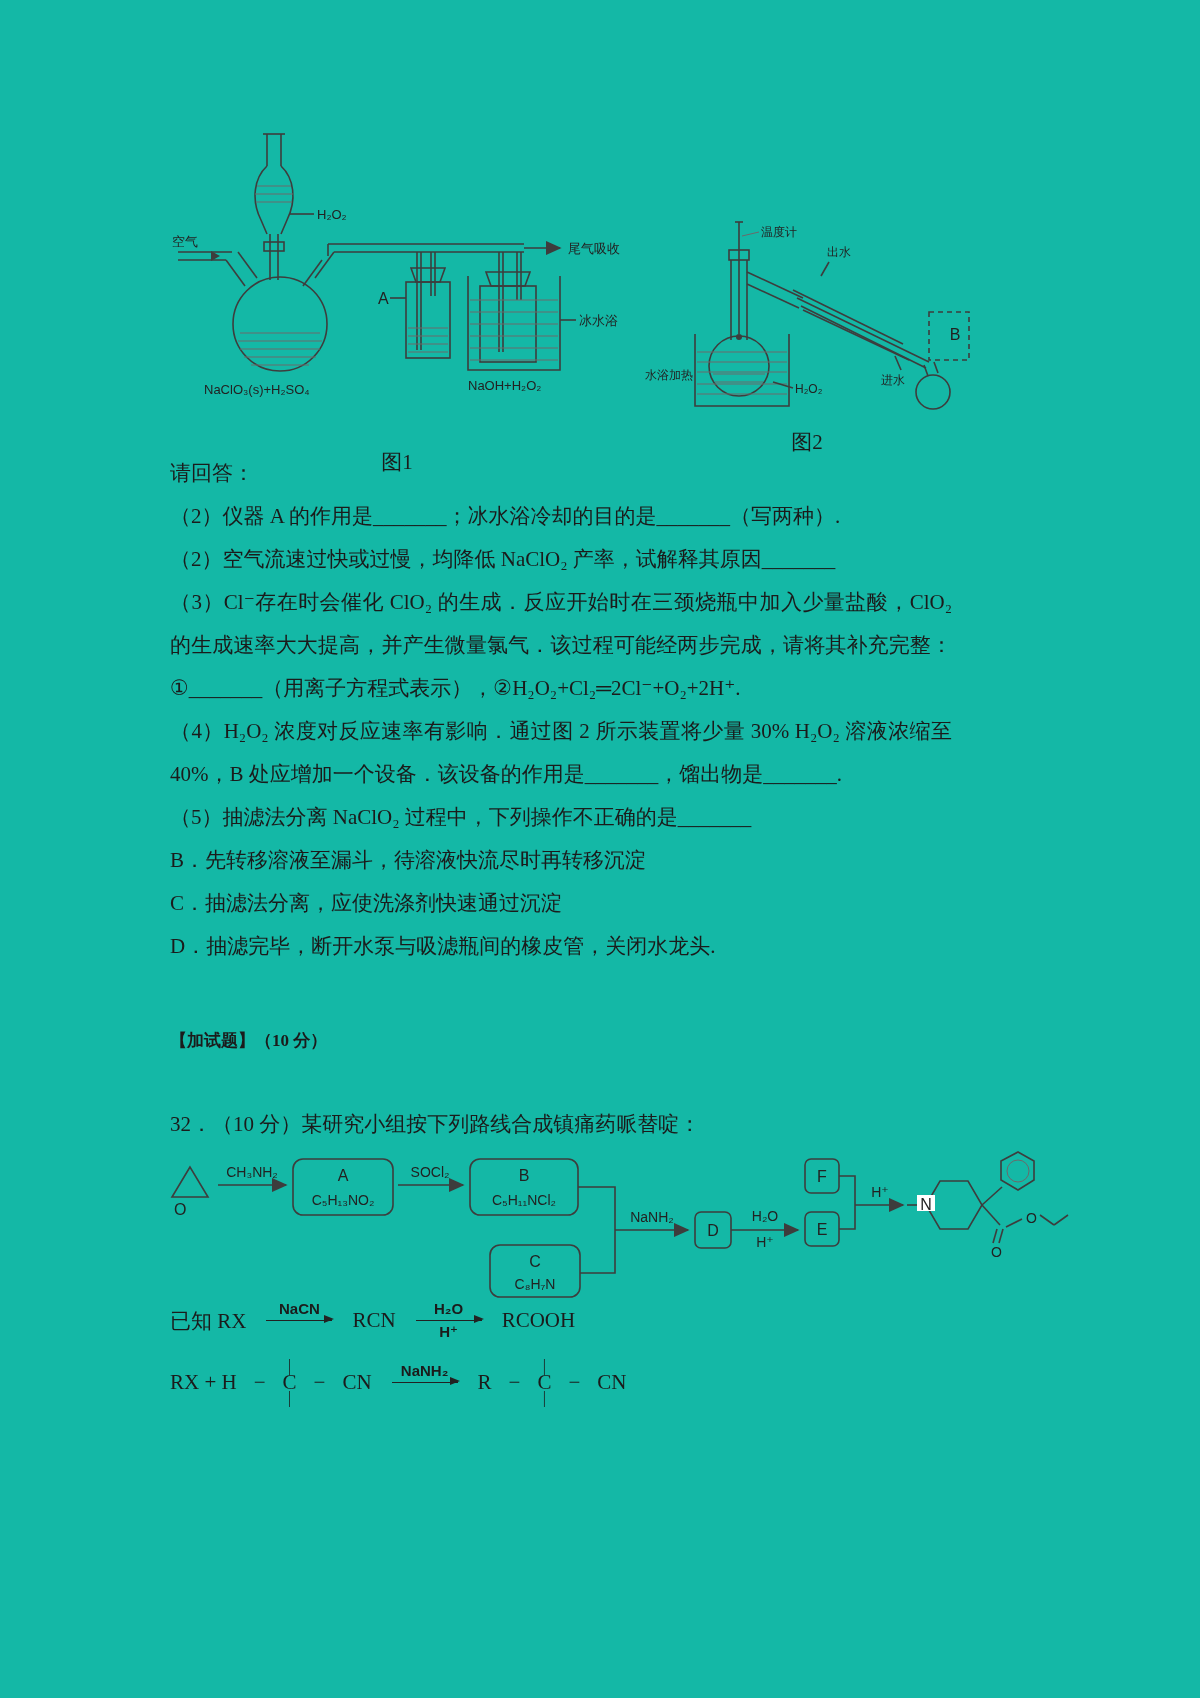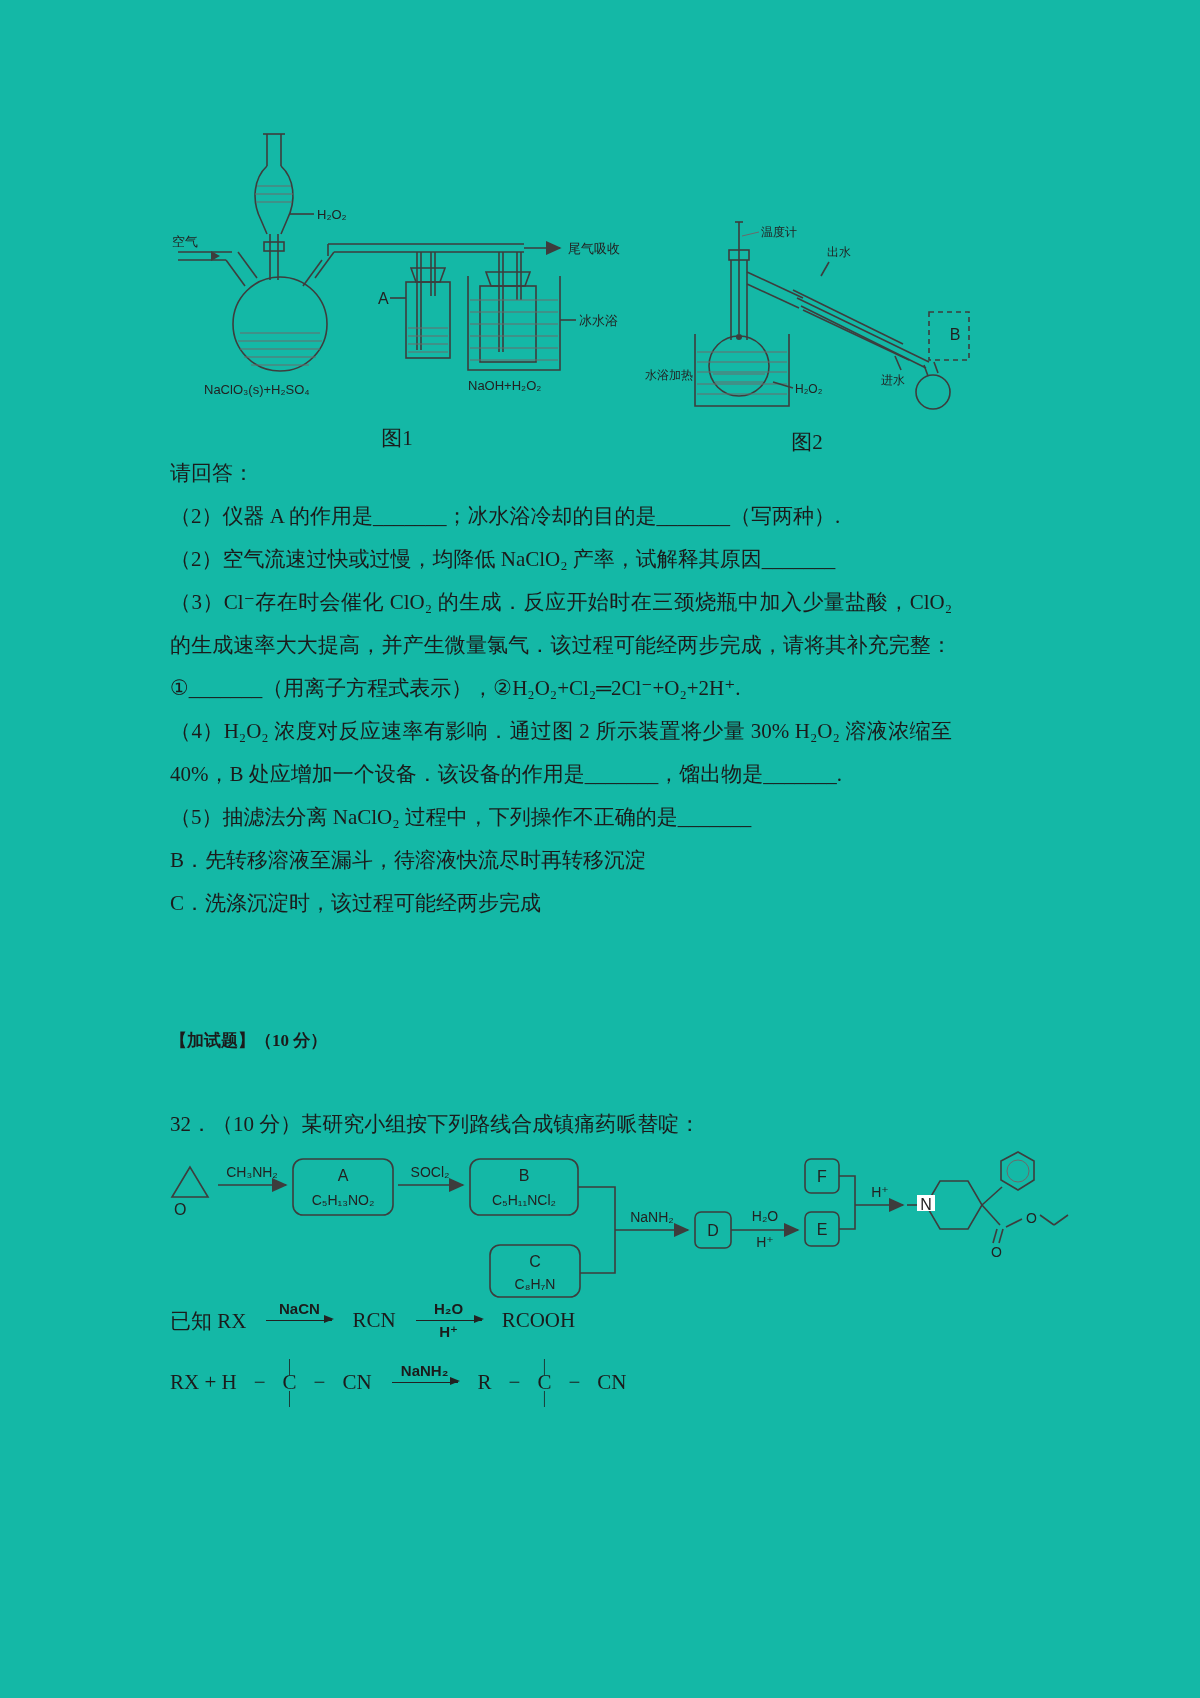--- a/index.html
+++ b/index.html
@@ -112,21 +112,21 @@
       <line class="thin" x1="302" y1="184" x2="390" y2="184"></line>
       <line class="thin" x1="302" y1="196" x2="390" y2="196"></line>
       <line class="thin" x1="302" y1="208" x2="390" y2="208"></line>
       <line class="thin" x1="302" y1="220" x2="390" y2="220"></line>
       <line class="thin" x1="302" y1="232" x2="390" y2="232"></line>
       <line class="ln" x1="392" y1="192" x2="408" y2="192"></line>
       <text class="lbl" x="411" y="197">冰水浴</text>
       <text class="lbl" x="300" y="262">NaOH+H₂O₂</text>
     </g>
   </svg>
-  <div class="figcap" style="left:352px;top:424px;">图1</div>
+  <div class="figcap" style="left:352px;top:448px;">图1</div>
 
   <svg style="position:absolute;left:645px;top:216px;" width="330" height="215" viewBox="0 0 330 215">
 
     <g>
       <line class="ln" x1="94" y1="6" x2="94" y2="118"></line>
       <line class="ln" x1="90" y1="6" x2="98" y2="6"></line>
       <circle cx="94" cy="121" r="3" fill="#3d3d3d"></circle>
       <line class="thin" x1="97" y1="20" x2="114" y2="16"></line>
       <text class="lbl12" x="116" y="20">温度计</text>
     </g>
@@ -177,21 +177,22 @@
   <div class="figcap" style="left:762px;top:428px;">图2</div>
 
   <div class="qtext">
     <p>请回答：</p>
     <p>（2）仪器 A 的作用是_______；冰水浴冷却的目的是_______（写两种）.</p>
     <p>（2）空气流速过快或过慢，均降低 NaClO₂ 产率，试解释其原因_______</p>
     <p>（3）Cl⁻存在时会催化 ClO₂ 的生成．反应开始时在三颈烧瓶中加入少量盐酸，ClO₂ 的生成速率大大提高，并产生微量氯气．该过程可能经两步完成，请将其补充完整：①_______（用离子方程式表示），②H₂O₂+Cl₂═2Cl⁻+O₂+2H⁺.</p>
     <p>（4）H₂O₂ 浓度对反应速率有影响．通过图 2 所示装置将少量 30% H₂O₂ 溶液浓缩至 40%，B 处应增加一个设备．该设备的作用是_______，馏出物是_______.</p>
     <p>（5）抽滤法分离 NaClO₂ 过程中，下列操作不正确的是_______</p>
     <p>B．先转移溶液至漏斗，待溶液快流尽时再转移沉淀</p>
-    <p>C．洗涤沉淀时，该过程可能经两步完成</p>
+    <p>C．抽滤法分离，应使洗涤剂快速通过沉淀</p>
+    <p>D．抽滤完毕，断开水泵与吸滤瓶间的橡皮管，关闭水龙头.</p>
   </div>
 
   <div class="bonus-header">【加试题】（10 分）</div>
   <div class="q32">32．（10 分）某研究小组按下列路线合成镇痛药哌替啶：</div>
 
   <svg style="position:absolute;left:160px;top:1145px;" width="940" height="170" viewBox="0 0 940 170">
     <defs>
       <marker id="ah2" markerWidth="11" markerHeight="9" refX="9" refY="4.5" orient="auto">
         <path d="M0,0 L10,4.5 L0,9 Z" fill="#3d3d3d"></path>
       </marker>

